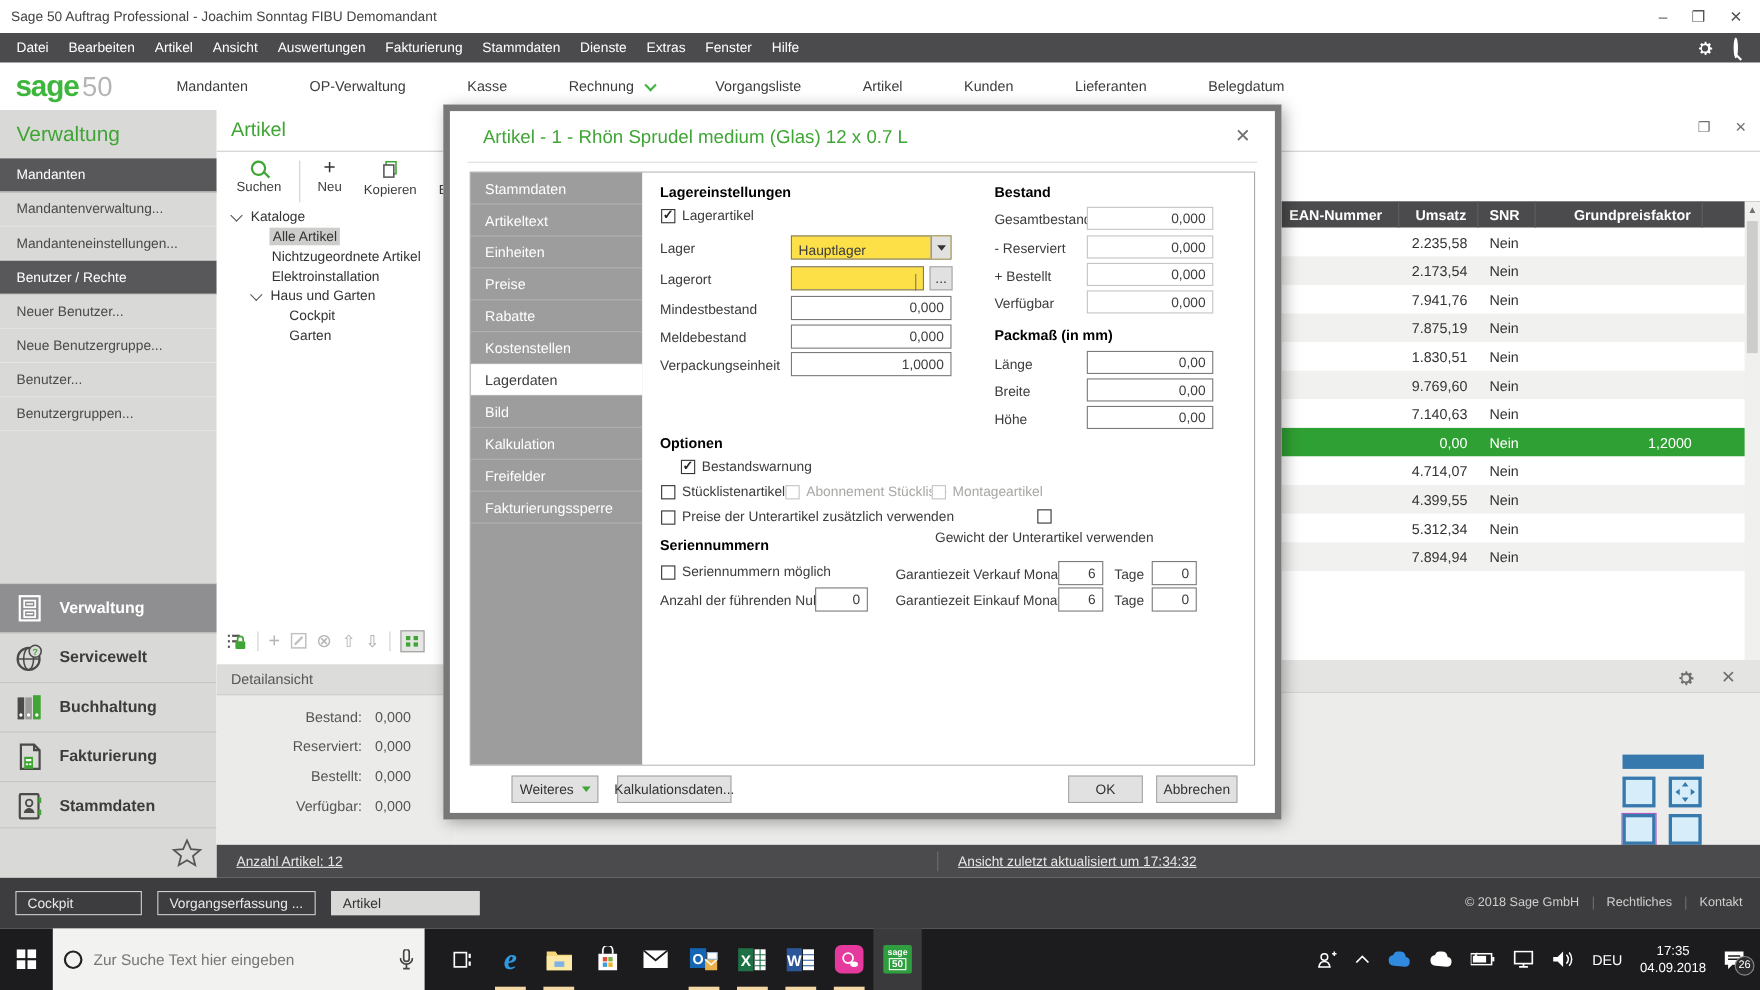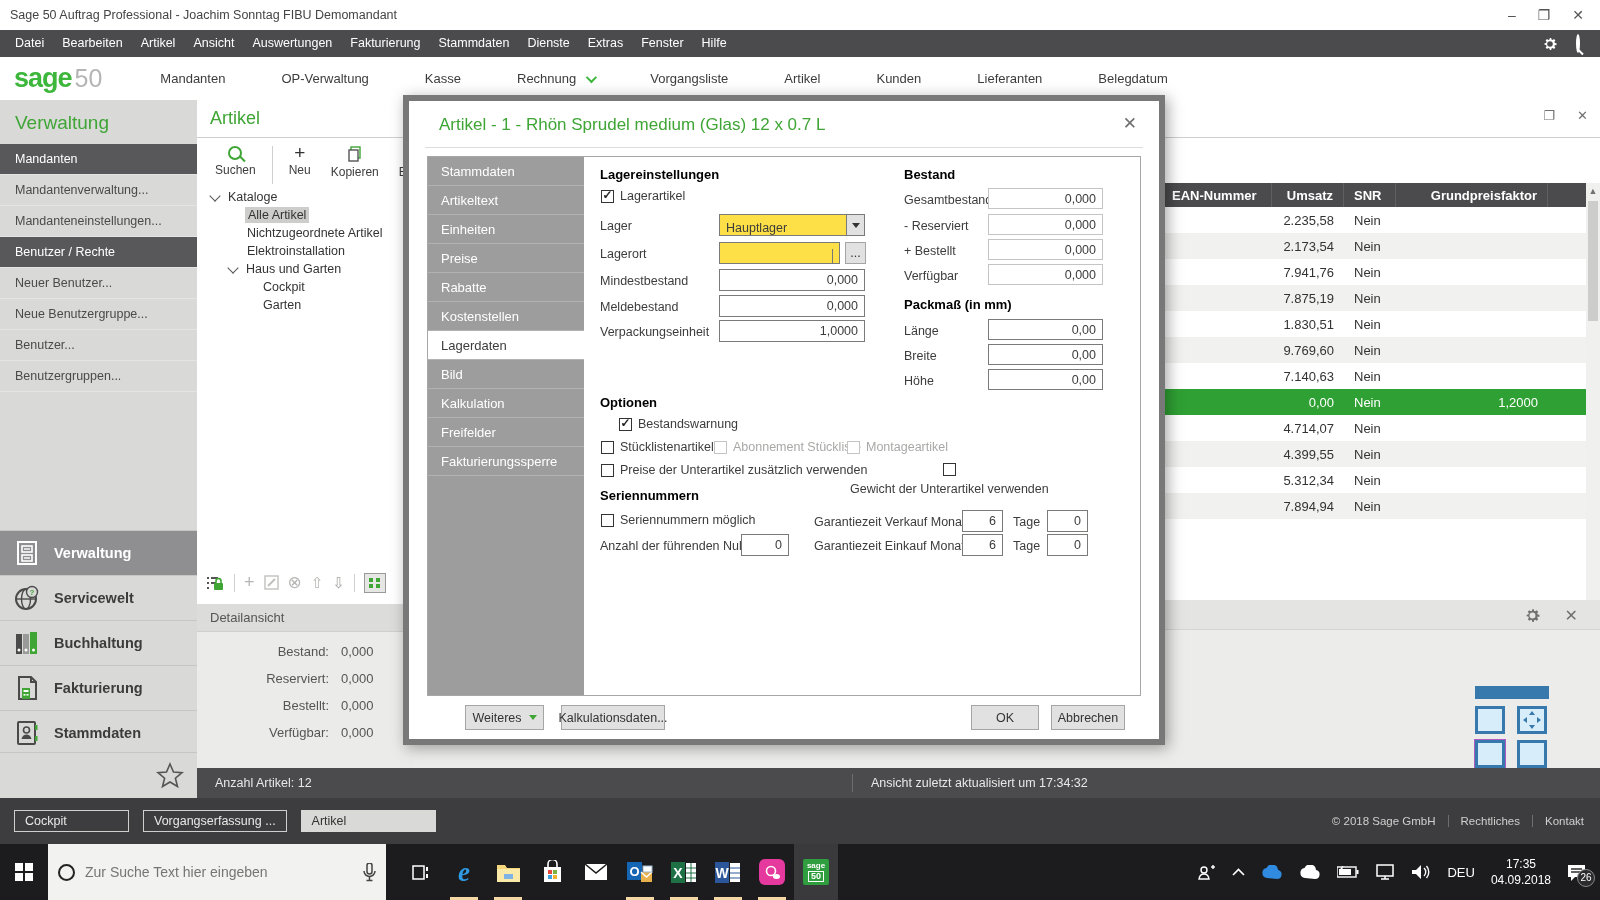--- a/index.html
+++ b/index.html
@@ -87,21 +87,21 @@
   .detail-right .hdr-icons { position:absolute; right:22px; top:6px; display:flex; gap:24px; align-items:center; color:#707070; }
   .dr-kv { display:flex; font-size:13px; color:#555; margin-top:13px; }
   .dr-kv .k { width:700px; text-align:right; }
   .dr-kv .v { margin-left:15px; }
   .layout-widget { position:absolute; left:1062px; top:86px; width:74px; height:78px; }
   .lw-bar { width:74px; height:13px; background:#3779ad; }
   .lw-sq { position:absolute; width:30px; height:28px; background:#d8edfa; border:3px solid #3779ad; }
   .lw-sq.purple { box-shadow:0 0 0 1px #b05cc4; }
 
   
-  .statusbar { position:absolute; left:197px; top:768px; width:1403px; height:30px; background:#4b4b4d; color:#e8e8e8; font-size:12.5px; display:flex; align-items:center; }
+  .statusbar { position:absolute; left:197px; top:768px; width:1403px; height:30px; background:#4b4b4d; color:#e8e8e8; font-size:12.5px; display:flex; align-items:center;text-decoration:underline; }
   .statusbar .s1 { padding-left:18px; width:655px; }
   .statusbar .sep { width:1px; height:18px; background:#6d6d6f; }
   .statusbar .s2 { padding-left:18px; }
 
   .bottombar { position:absolute; left:0; top:798px; width:1600px; height:46px; background:#3d3d3f; display:flex; align-items:center; }
   .btab { height:22px; margin-left:14px; padding:0 10px; min-width:115px; display:flex; align-items:center; border:1px solid #cfcfcd; color:#e8e8e8; font-size:12.5px; }
   .btab.active { background:#d9d9d7; color:#333; border-color:#d9d9d7; min-width:135px; }
   .footer-links { margin-left:auto; display:flex; align-items:center; gap:12px; color:#cfcfcd; font-size:11.5px; padding-right:16px;padding-left:43px; }
   .footer-links .fsep { width:1px; height:12px; background:#6d6d6f; }
 

